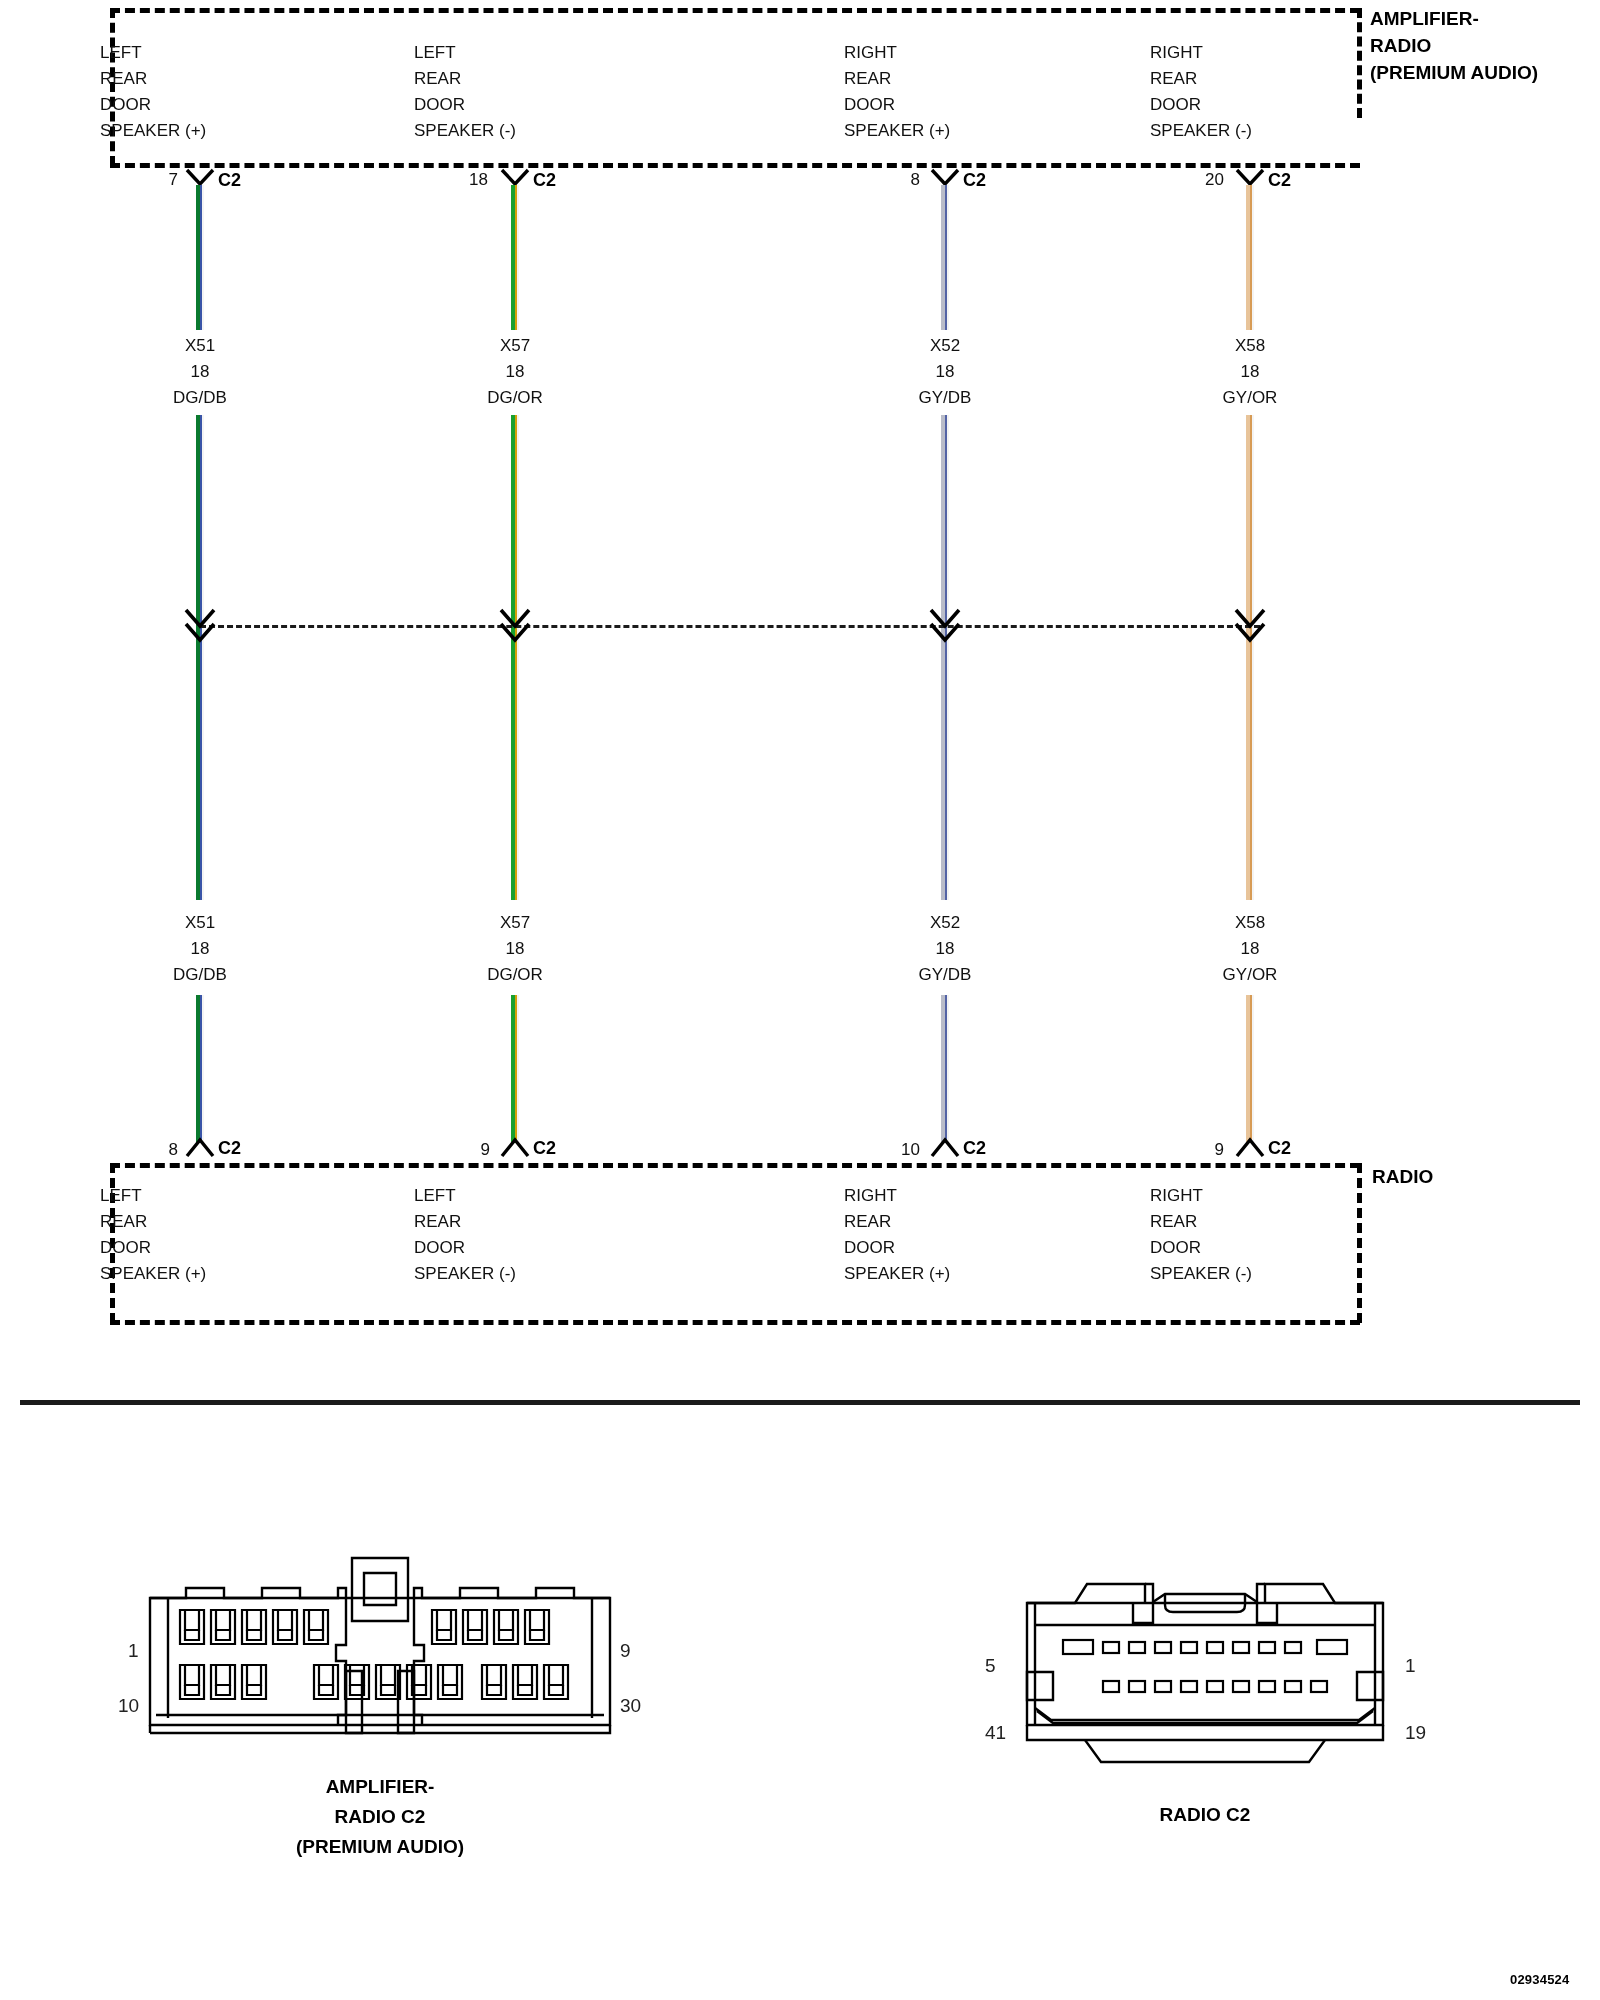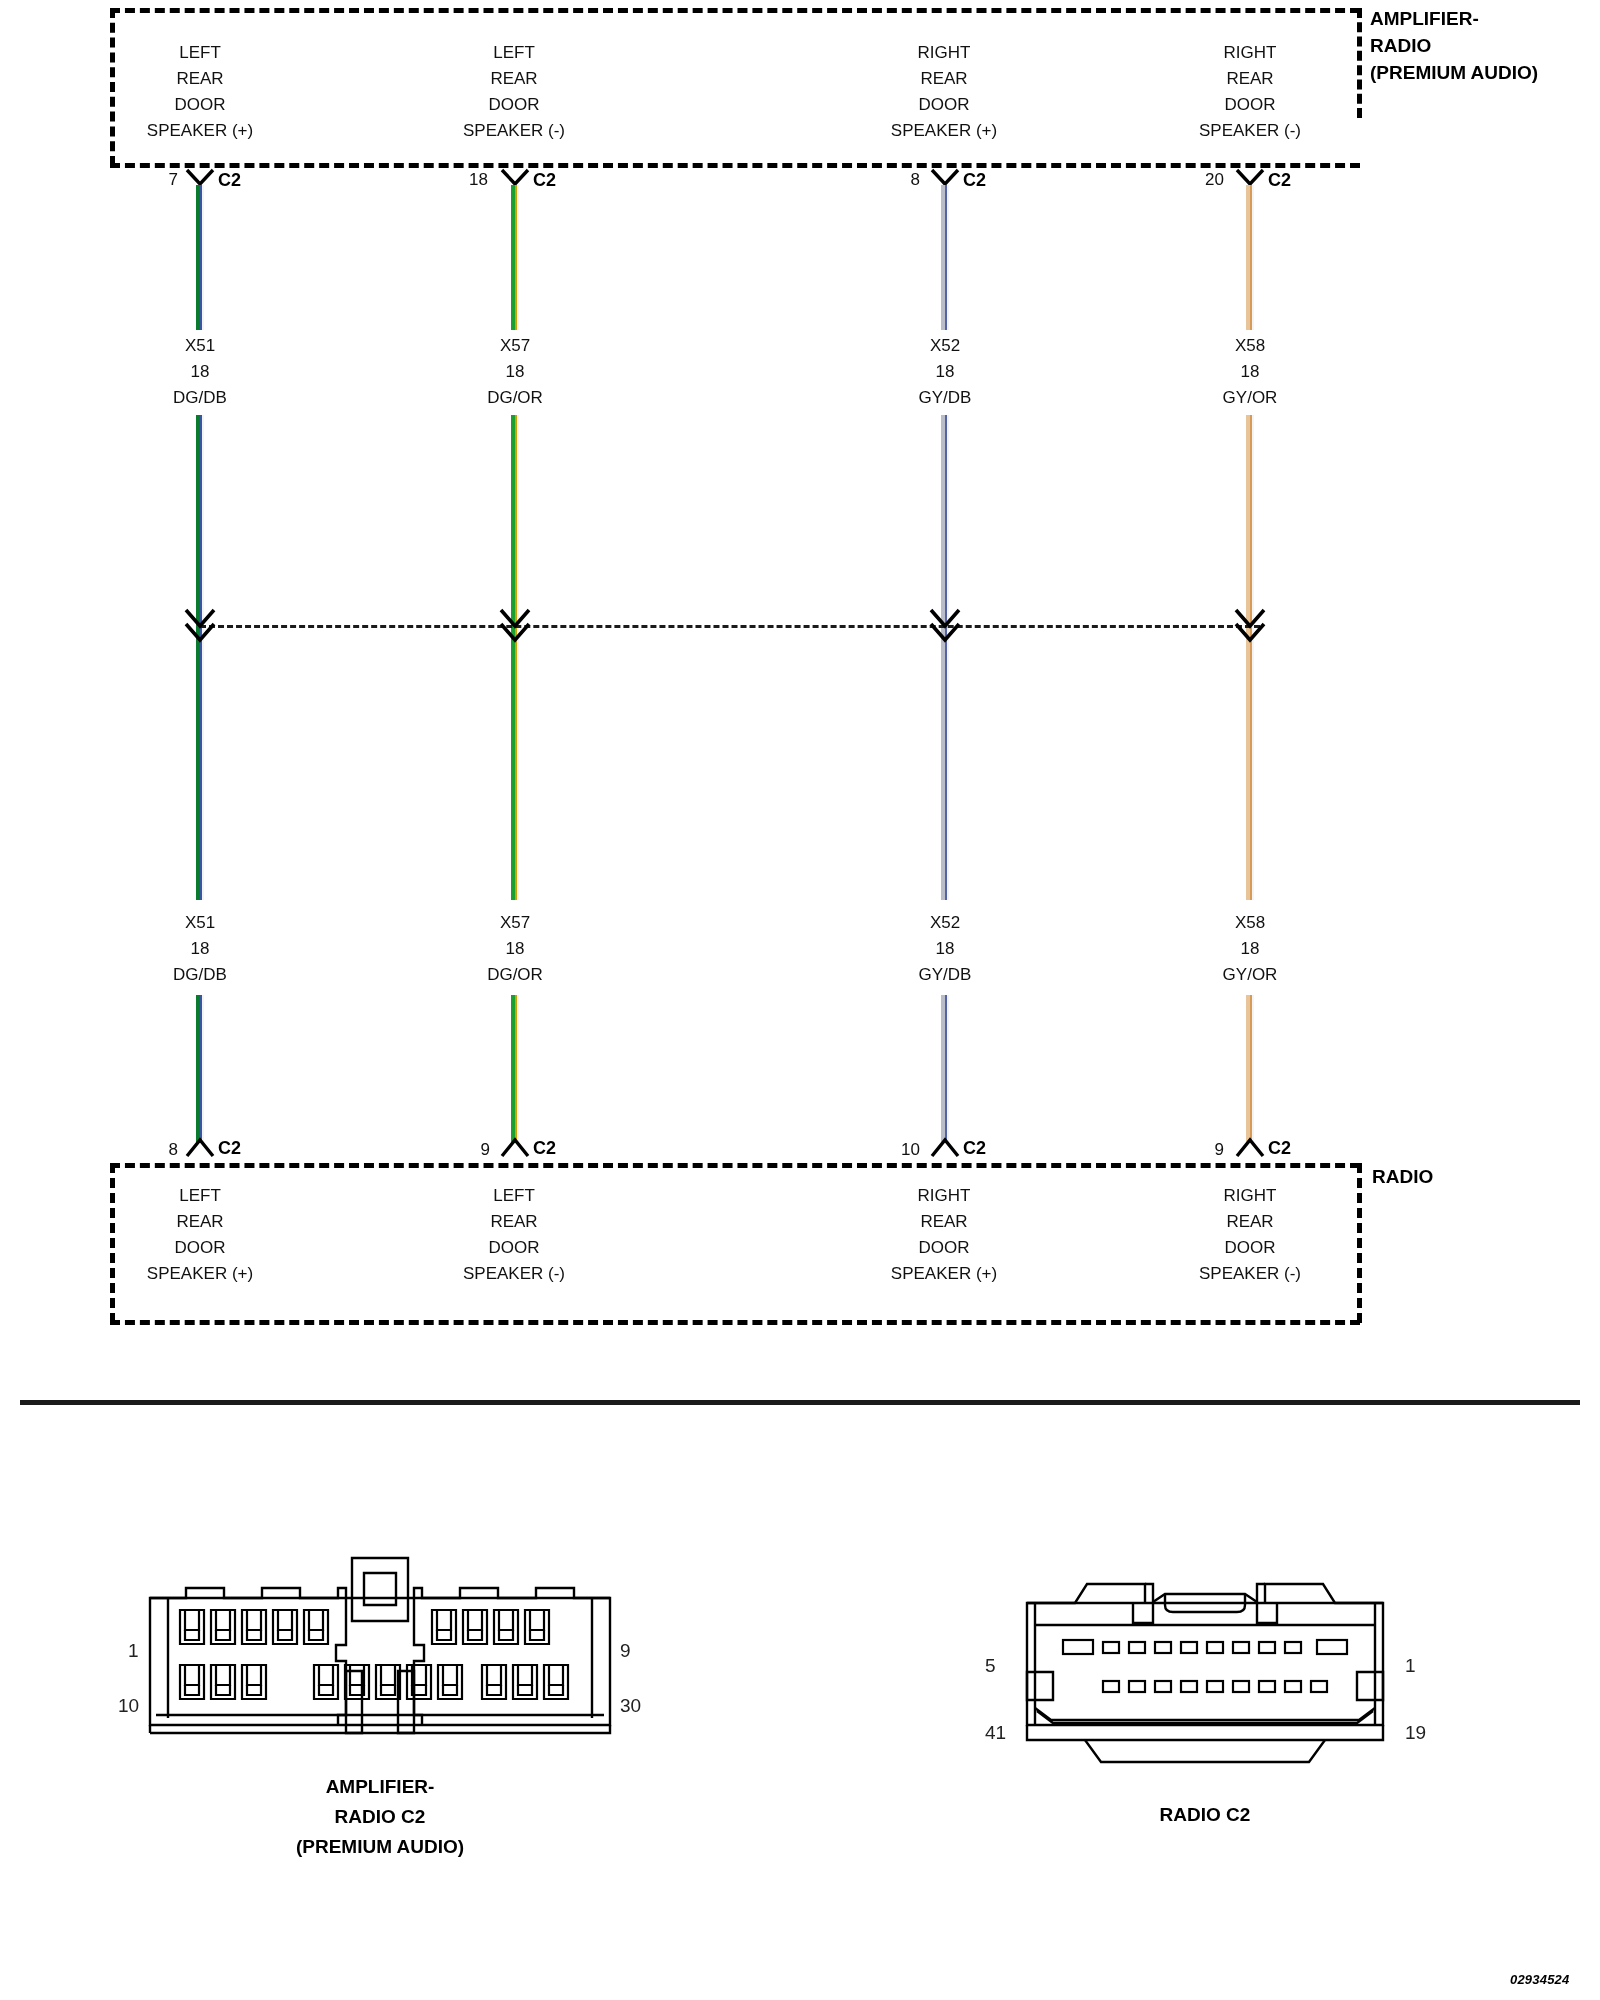--- a/index.html
+++ b/index.html
@@ -8,21 +8,21 @@
     font-family:"Liberation Sans", sans-serif;
     color:#000;
   }
   .stage{position:absolute;left:0;top:0;width:1600px;height:2000px;}
   .dash-h{position:absolute;height:0;border-top:5px dashed #000;}
   .dash-v{position:absolute;width:0;border-left:5px dashed #000;}
 
   .comp-title{position:absolute;font-size:19px;font-weight:bold;line-height:27px;white-space:pre-line;}
 
   
-  .pinlabel{position:absolute;text-align:center;font-size:17px;line-height:26px;color:#111;}
+  .pinlabel{position:absolute;font-size:17px;line-height:26px;color:#111;}
   .pinlabel div{white-space:nowrap;}
 
   
   .wire{position:absolute;width:9px;}
 
   
   .yglyph{position:absolute;width:30px;height:22px;}
   .yglyph svg{display:block;}
 
   .pinnum{position:absolute;font-size:17px;color:#111;text-align:right;}
@@ -37,21 +37,21 @@
   .chev{position:absolute;width:34px;height:40px;}
 
   
   .divider{position:absolute;left:20px;width:1560px;height:0;border-top:5px solid #1b1b1b;}
 
   
   .conn-wrap{position:absolute;}
   .conn-caption{position:absolute;text-align:center;font-size:19px;font-weight:bold;line-height:30px;white-space:pre-line;}
   .conn-pin{position:absolute;font-size:19px;color:#222;}
 
-  .docid{position:absolute;font-size:13px;font-weight:bold;letter-spacing:0.2px;color:#000;font-style:italic;}
+  .docid{position:absolute;font-size:13px;font-weight:bold;letter-spacing:0.2px;color:#000;}
 </style>
 </head>
 <body>
 
 <div class="stage">
 
   <div>
     <div class="dash-h" style="left:110px;top:8px;width:1250px;"></div>
     <div class="dash-v" style="left:110px;top:8px;height:158px;"></div>
     <div class="dash-h" style="left:110px;top:163px;width:1250px;"></div>

